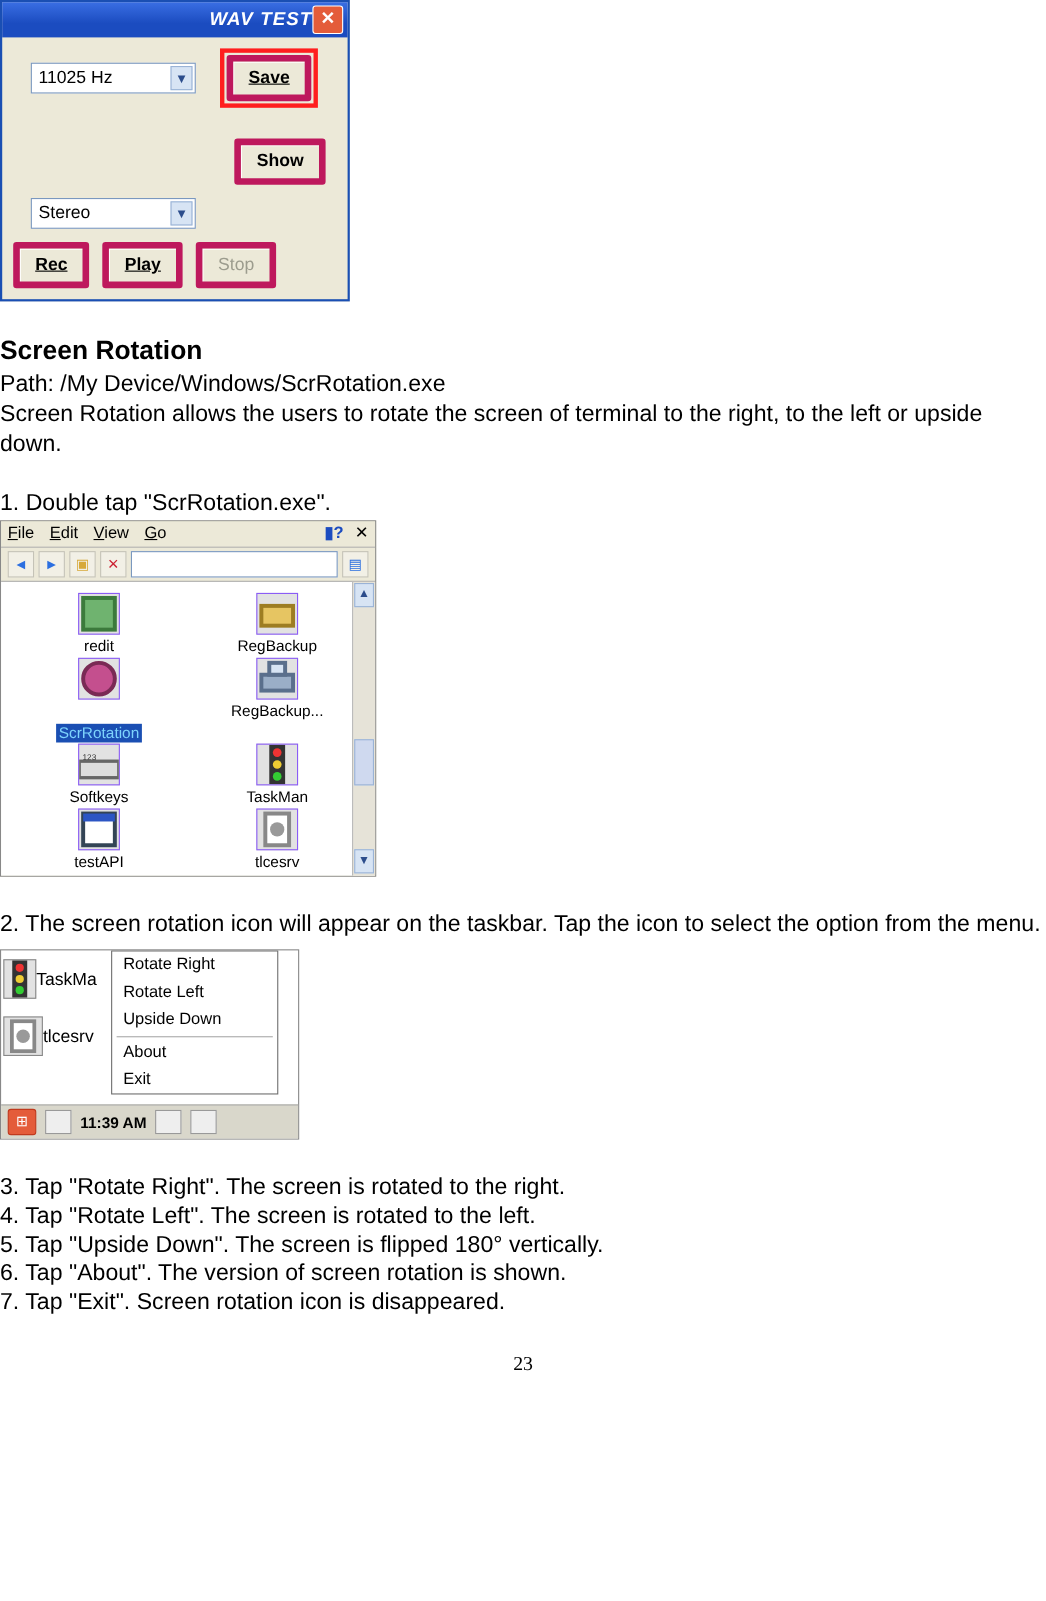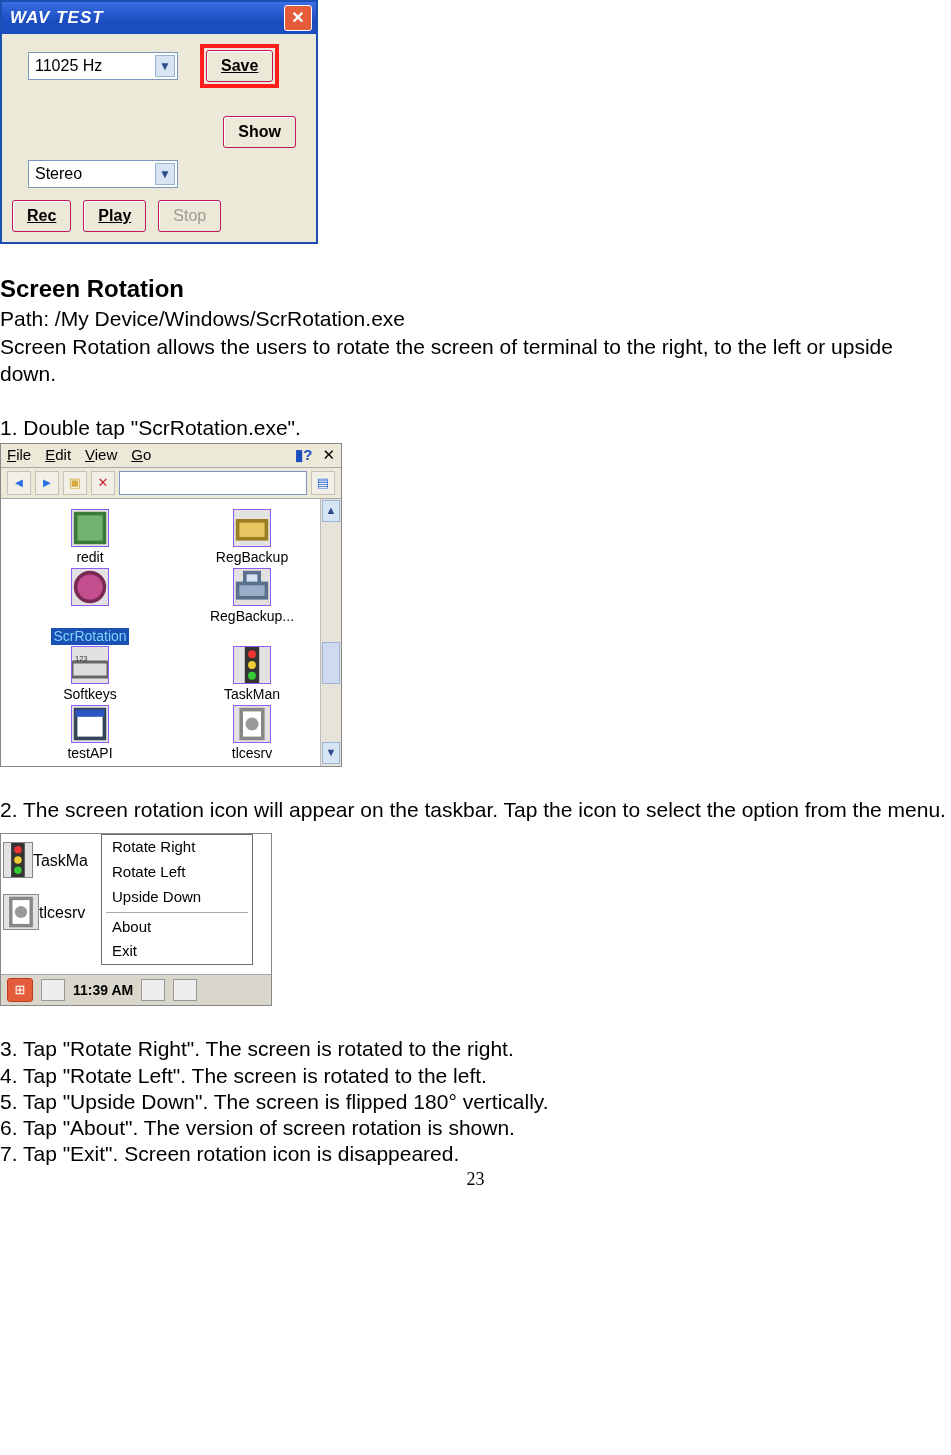--- a/index.html
+++ b/index.html
@@ -19,21 +19,21 @@
     width: 314px;
     border: 2px solid #1a4fb3;
     margin: 0 0 30px 0;
     background: #ece9d8;
   }
   .wavtest .titlebar {
     height: 32px;
     background: linear-gradient(to bottom,#3a6ee3 0%, #1b4cc0 60%, #1b4cc0 100%);
     display: flex;
     align-items: center;
-    justify-content: space-between;
+    justify-content: flex-end;
     padding: 0 4px 0 8px;
   }
   .wavtest .titlebar .title {
     color: #fff;
     font-weight: bold;
     font-family: "Tahoma", Arial, sans-serif;
     font-size: 17px;
     font-style: italic;
     letter-spacing: 1px;
   }
@@ -53,21 +53,21 @@
   .wavtest .body { padding: 10px; }
   .wavtest .row { display:flex; align-items:center; margin-bottom:12px;padding-left:16px; }
   .win-dropdown {
     display:inline-flex; align-items:center; justify-content:space-between;
     background:#fff; border:1px solid #7a98bf; height:26px;
     width:140px; padding:0 2px 0 6px; font-size:16px;
   }
   .win-dropdown .arrow { width:18px; height:20px; background:#d7e4f4; border:1px solid #9ab3d6; display:flex; align-items:center; justify-content:center; color:#2c4d8c; font-size:12px;}
   .win-button {
     display:inline-flex; align-items:center; justify-content:center;
-    background:#ece9d8; border:1px solid #be185d; border-radius:3px;
+    background:#ece9d8; border:6px solid #be185d; border-radius:3px;
     height:30px; padding:0 14px; font-size:16px;
     box-shadow: inset 1px 1px 0 #fff;
   }
   .win-button.disabled { color:#9c9c8e; }
   .save-highlight { border:4px solid #ff1e1e; padding:2px; display:inline-block; margin-left:22px;}
   .save-highlight .win-button { font-weight:bold; text-decoration:underline; }
 
   .wavtest .row2 { margin-top:28px; }
   .wavtest .bottomrow { display:flex; gap:12px; margin-top:10px; }
   .wavtest .bottomrow .win-button u { text-decoration:underline; }
@@ -129,21 +129,21 @@
     clear:both;
     height:30px; background:#d9d7cb; border-top:1px solid #aaa;
     display:flex; align-items:center; padding:0 6px; gap:8px;
   }
   .taskmenu-shot .taskbar .start { width:24px; height:22px; background:#e45c3a; border:1px solid #c03a1e; border-radius:3px; display:flex; align-items:center; justify-content:center; color:#fff; font-size:13px;}
   .taskmenu-shot .taskbar .clock { font-size:14px; font-weight:bold; }
   .taskmenu-shot .taskbar .tskicon { width:22px; height:20px; border:1px solid #999; background:#eee; }
 
   .steps p { margin:0; }
 
-  .pagenum { text-align:center; font-size:18px; font-family:"Times New Roman",serif;}
+  .pagenum { text-align:center; font-size:18px; margin-top:30px; font-family:"Times New Roman",serif;}
 
   
   .ic-redit svg, .ic-regbackup svg, .ic-scr svg, .ic-srvman svg,
   .ic-softkeys svg, .ic-taskman svg, .ic-testapi svg, .ic-tlcesrv svg,
   .ic-taskma svg { width:100%; height:100%; }
 </style>
 </head>
 <body>
 
 <div class="page">

